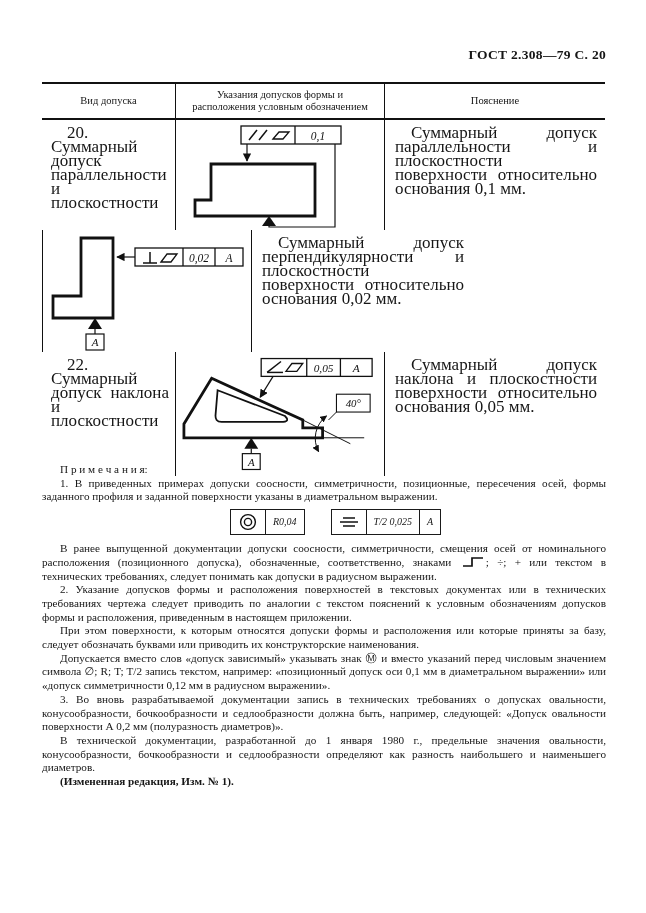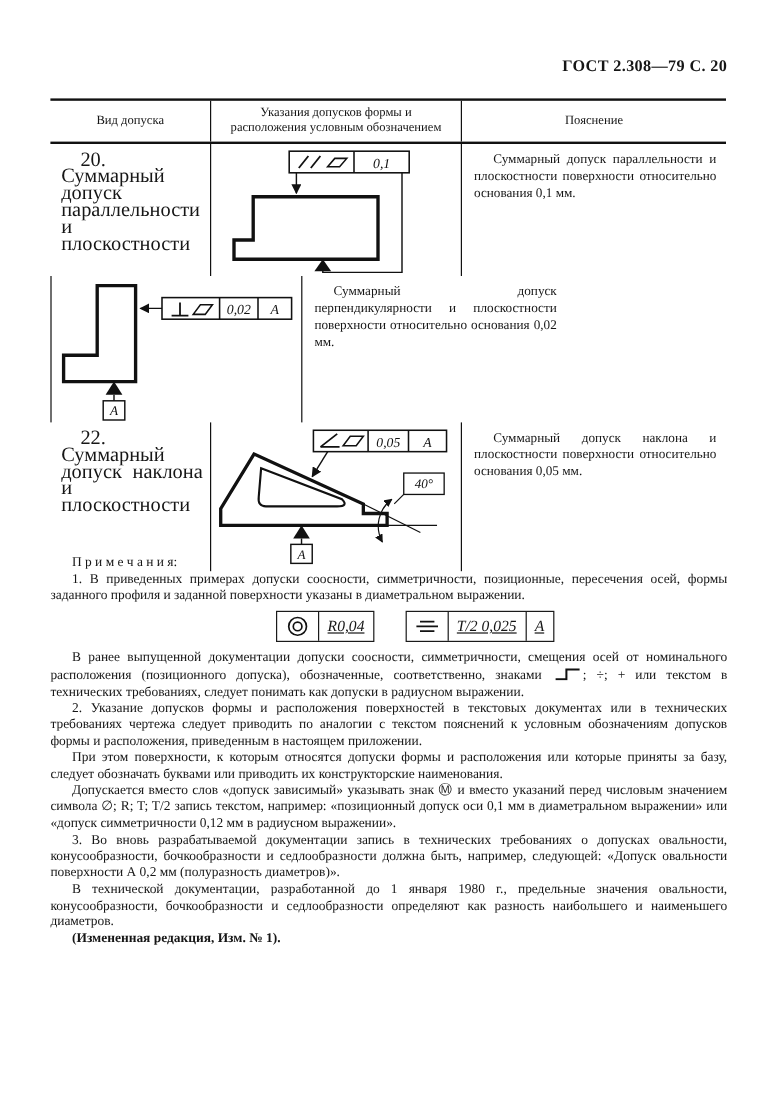--- a/index.html
+++ b/index.html
@@ -12,38 +12,38 @@
   
   .tol-table { position:absolute; left:42px; top:82px; width:563px; border-top:2.6px solid #111; }
   .thead { display:flex; border-bottom:2.4px solid #111; }
   .th { display:flex; align-items:center; justify-content:center; text-align:center;
         font-size:10.5px; line-height:12.5px; padding:4px 8px; min-height:34px; }
   .trow { display:flex; }
   .c1 { width:133px; }
   .c2 { width:210px; border-left:1.3px solid #111; border-right:1.3px solid #111; }
   .c3 { width:220px; }
   .type-cell { font-size:17px; line-height:14px; text-align:justify; padding:6px 6px 0 9px; text-indent:16px; }
-  .expl-cell { font-size:11px; line-height:14px; text-align:justify; padding:6px 8px 0 10px; text-indent:16px; }
+  .expl-cell { font-size:17px; line-height:14px; text-align:justify; padding:6px 8px 0 10px; text-indent:16px; }
   .draw-cell { display:flex; justify-content:center; align-items:flex-start; padding-top:4px;text-align:center; }
   .r20 { min-height:109px; }
   .r21 { min-height:110px; }
   .r22 { min-height:121px; }
 
   svg text { font-family:"Liberation Serif","DejaVu Serif",serif; font-style:italic; }
   .draw-stroke { stroke:#111; fill:none; }
 
   
   .notes { position:absolute; left:42px; top:463px; width:564px; font-size:11.2px; line-height:13.7px; text-align:justify; }
   .notes p { text-indent:18px; }
   .bold { font-weight:bold; }
   .step-sign { vertical-align:-1px; margin:0 2px; }
 
   .fig-row { display:flex; gap:26px; padding-left:188px; margin:5px 0 7px 0; }
   .tol-frame { display:inline-flex; border:1.4px solid #1a1a1a; height:26px; align-items:stretch; background:#fff; }
-  .tf-cell { display:flex; align-items:center; padding:0 7px; font-size:13px; font-style:italic;text-decoration:underline; }
+  .tf-cell { display:flex; align-items:center; padding:0 7px; font-size:10px; font-style:italic; }
   .tf-cell + .tf-cell { border-left:1.4px solid #1a1a1a; }
 </style>
 </head>
 <body>
 
 <div class="page">
 
   <div class="gost-header">ГОСТ 2.308—79 С. 20</div>
 
   <div class="tol-table">

